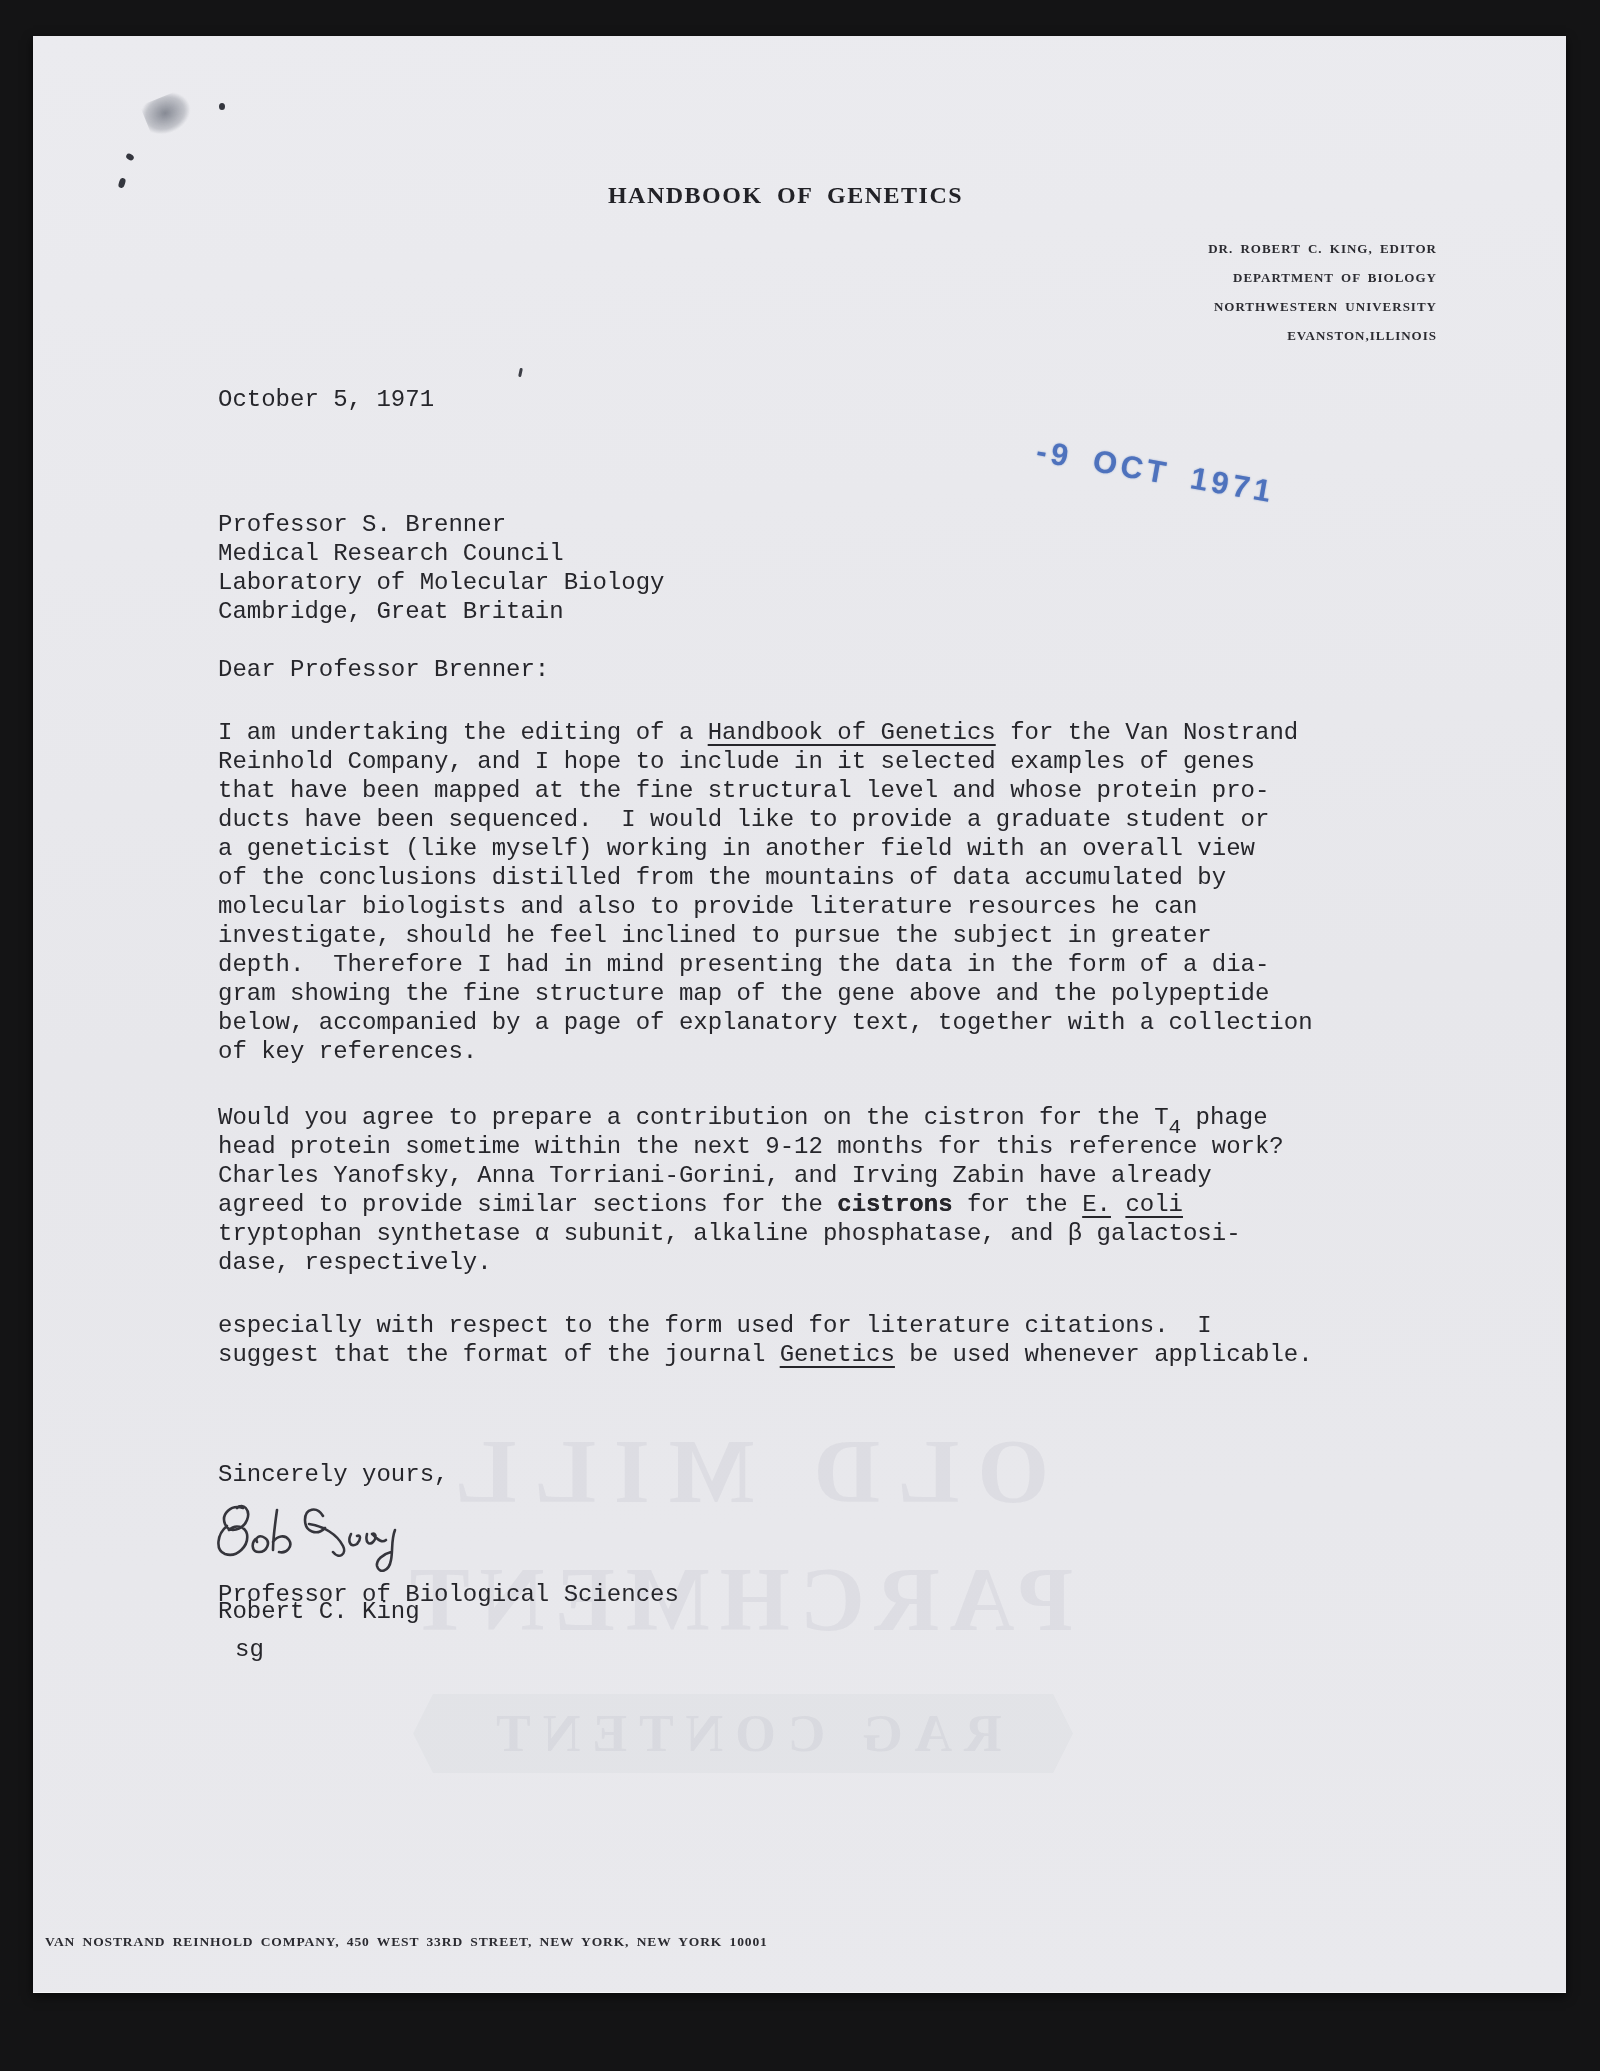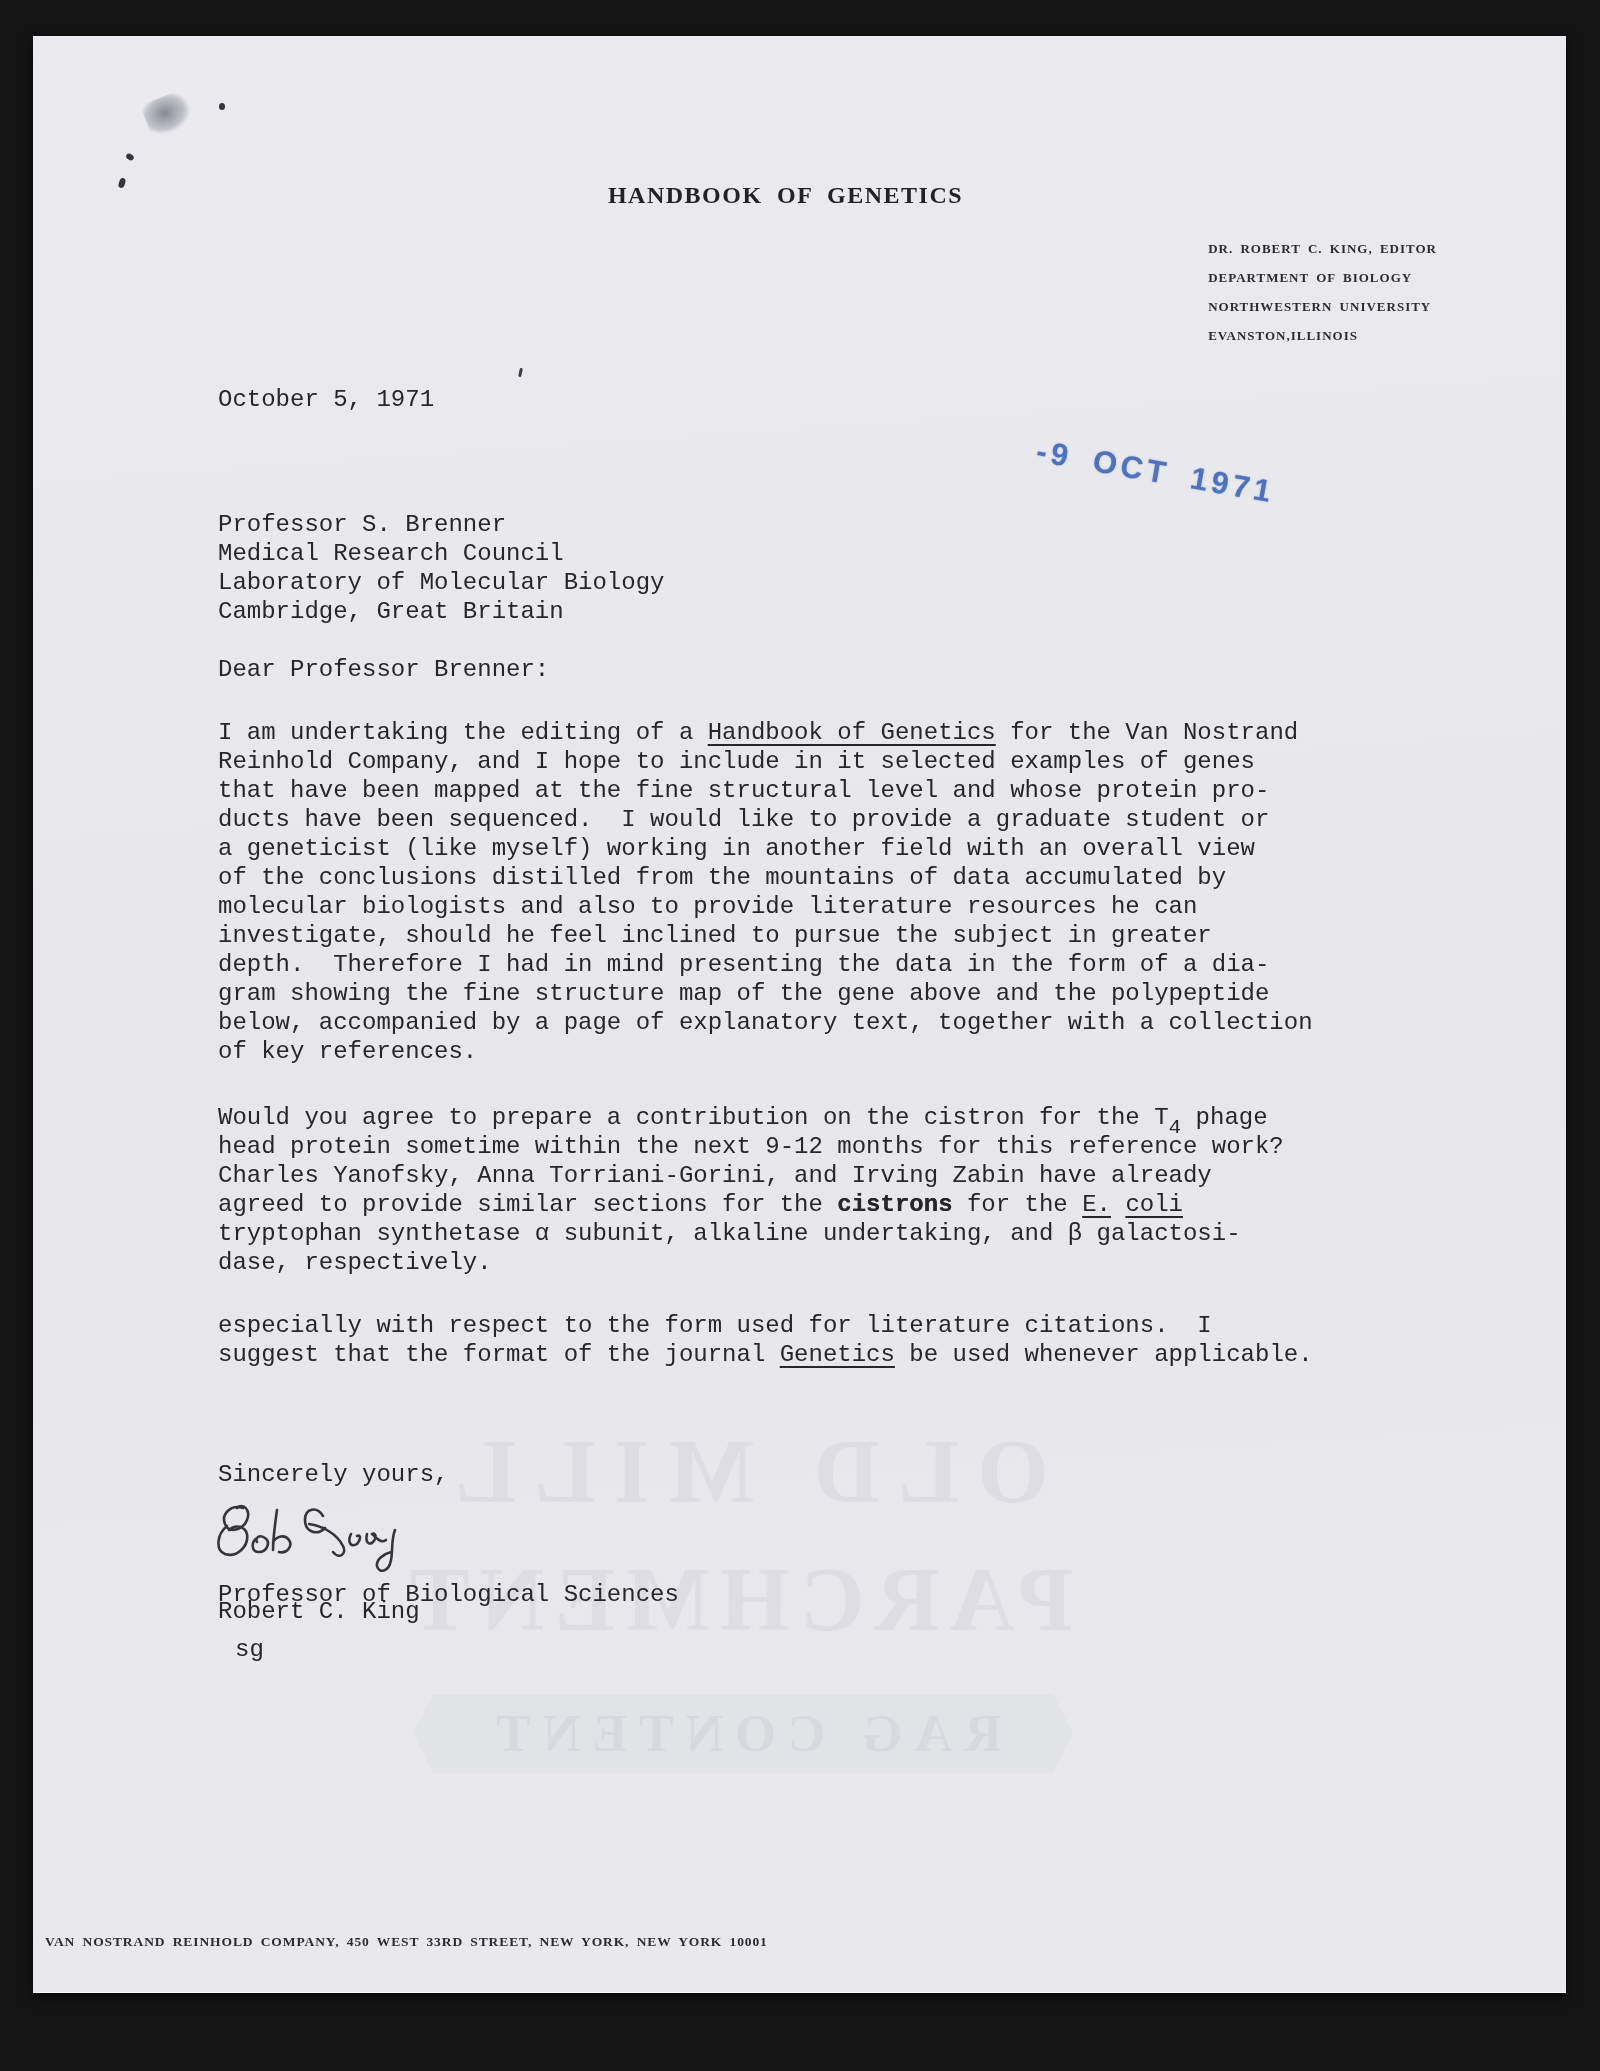--- a/index.html
+++ b/index.html
@@ -20,21 +20,21 @@
   .b{font-weight:bold;text-shadow:0 0 .6px currentColor;}
   .sub{font-size:21px;vertical-align:-9px;}
   .para{position:absolute;left:185px;}
 
   .title{
     position:absolute;top:146px;left:0;width:1505px;text-align:center;
     font-family:"Liberation Serif","DejaVu Serif",serif;font-weight:bold;
     font-size:24px;letter-spacing:1.5px;word-spacing:7px;color:#222227;
   }
   .letterhead{
-    position:absolute;top:198px;right:129px;text-align:left;
+    position:absolute;top:198px;right:129px;text-align:right;
     font-family:"Liberation Serif","DejaVu Serif",serif;font-weight:bold;
     font-size:13px;letter-spacing:1px;word-spacing:3px;line-height:18.5px;color:#2b2b31;
   }
   .date{position:absolute;left:185px;top:350px;}
   .stamp{
     position:absolute;left:1002px;top:418px;transform:rotate(10deg);
     font-family:"Liberation Sans",sans-serif;font-weight:bold;
     font-size:31px;letter-spacing:4px;word-spacing:9px;color:#3e66b8;
     opacity:.9;text-shadow:0 0 2px rgba(62,102,184,.55);
   }
@@ -122,21 +122,21 @@
       <div class="line"><span>depth.  Therefore I had in mind presenting the data in the form of a dia-</span></div>
       <div class="line"><span>gram showing the fine structure map of the gene above and the polypeptide</span></div>
       <div class="line"><span>below, accompanied by a page of explanatory text, together with a collection</span></div>
       <div class="line"><span>of key references.</span></div>
     </div>
   <div class="para tw" style="top:1067px">
       <div class="line"><span>Would you agree to prepare a contribution on the cistron for the T</span><span class="sub">4</span><span> phage</span></div>
       <div class="line"><span>head protein sometime within the next 9-12 months for this reference work?</span></div>
       <div class="line"><span>Charles Yanofsky, Anna Torriani-Gorini, and Irving Zabin have already</span></div>
       <div class="line"><span>agreed to provide similar sections for the </span><span class="b">cistrons</span><span> for the </span><span class="u">E.</span><span> </span><span class="u">coli</span></div>
-      <div class="line"><span>tryptophan synthetase α subunit, alkaline undertaking, and β galactosi-</span></div>
+      <div class="line"><span>tryptophan synthetase α subunit, alkaline phosphatase, and β galactosi-</span></div>
       <div class="line"><span>dase, respectively.</span></div>
     </div>
   <div class="para tw" style="top:1275px">
       <div class="line"><span>especially with respect to the form used for literature citations.  I</span></div>
       <div class="line"><span>suggest that the format of the journal </span><span class="u">Genetics</span><span> be used whenever applicable.</span></div>
     </div>
 
   <div class="closing tw">Sincerely yours,</div>
 
   <div class="signature">

